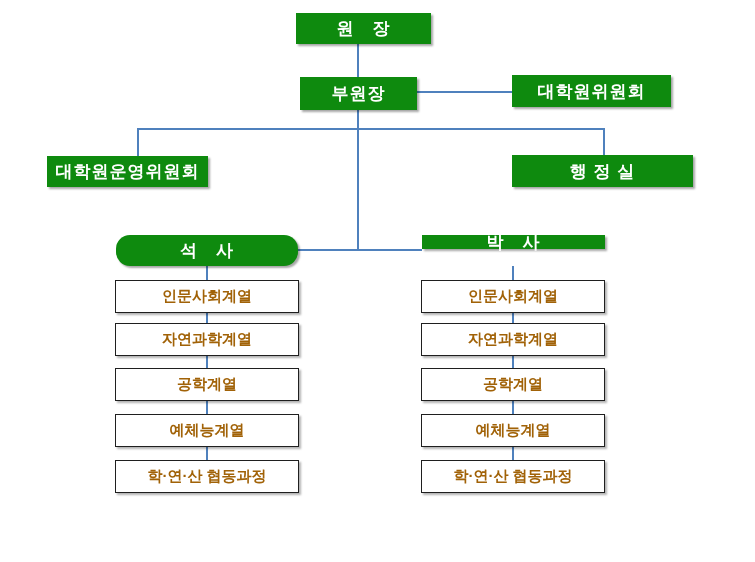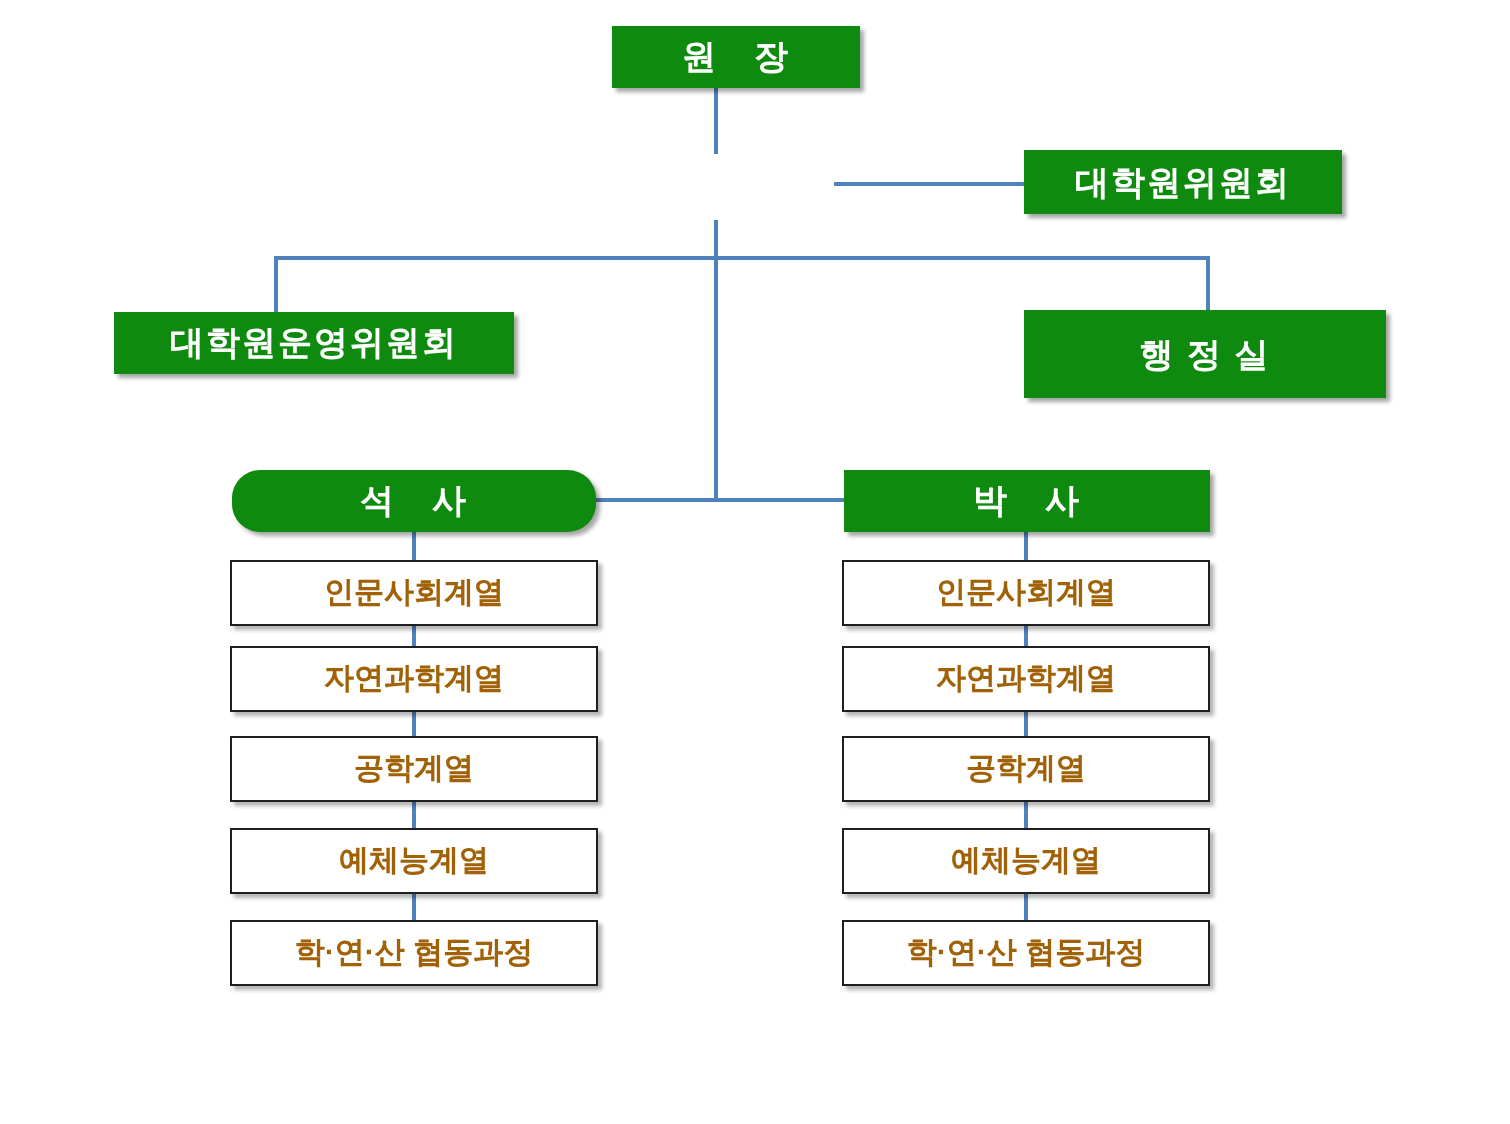--- a/index.html
+++ b/index.html
@@ -61,32 +61,33 @@
   <div class="ln v" style="left:206px;top:355px;height:13px;"></div>
   <div class="ln v" style="left:206px;top:400px;height:14px;"></div>
   <div class="ln v" style="left:206px;top:447px;height:13px;"></div>
 
   <div class="ln v" style="left:512px;top:266px;height:14px;"></div>
   <div class="ln v" style="left:512px;top:313px;height:10px;"></div>
   <div class="ln v" style="left:512px;top:355px;height:13px;"></div>
   <div class="ln v" style="left:512px;top:400px;height:14px;"></div>
   <div class="ln v" style="left:512px;top:447px;height:13px;"></div>
 
-  <div class="gbox" style="left:306px;top:13px;width:124px;height:31px;">원　장</div>
+  <div class="gbox" style="left:296px;top:13px;width:135px;height:31px;">원　장</div>
 
+  <div class="gbox" style="left:300px;top:77px;width:117px;height:33px;">부원장</div>
 
   <div class="gbox" style="left:512px;top:75px;width:159px;height:32px;">대학원위원회</div>
 
-  <div class="gbox" style="left:57px;top:156px;width:200px;height:31px;">대학원운영위원회</div>
+  <div class="gbox" style="left:47px;top:156px;width:161px;height:31px;">대학원운영위원회</div>
 
-  <div class="gbox" style="left:512px;top:155px;width:181px;height:44px;">행 정 실</div>
+  <div class="gbox" style="left:512px;top:155px;width:181px;height:32px;">행 정 실</div>
 
   <div class="gbox" style="left:116px;top:235px;width:182px;height:31px;border-radius:14px;">석　사</div>
 
-  <div class="gbox" style="left:422px;top:235px;width:183px;height:31px;">박　사</div>
+  <div class="gbox" style="left:422px;top:235px;width:183px;height:14px;">박　사</div>
 
   <div class="wbox" style="left:115px;top:280px;width:184px;height:33px;">인문사회계열</div>
   <div class="wbox" style="left:115px;top:323px;width:184px;height:33px;">자연과학계열</div>
   <div class="wbox" style="left:115px;top:368px;width:184px;height:33px;">공학계열</div>
   <div class="wbox" style="left:115px;top:414px;width:184px;height:33px;">예체능계열</div>
   <div class="wbox" style="left:115px;top:460px;width:184px;height:33px;">학·연·산 협동과정</div>
 
   <div class="wbox" style="left:421px;top:280px;width:184px;height:33px;">인문사회계열</div>
   <div class="wbox" style="left:421px;top:323px;width:184px;height:33px;">자연과학계열</div>
   <div class="wbox" style="left:421px;top:368px;width:184px;height:33px;">공학계열</div>

